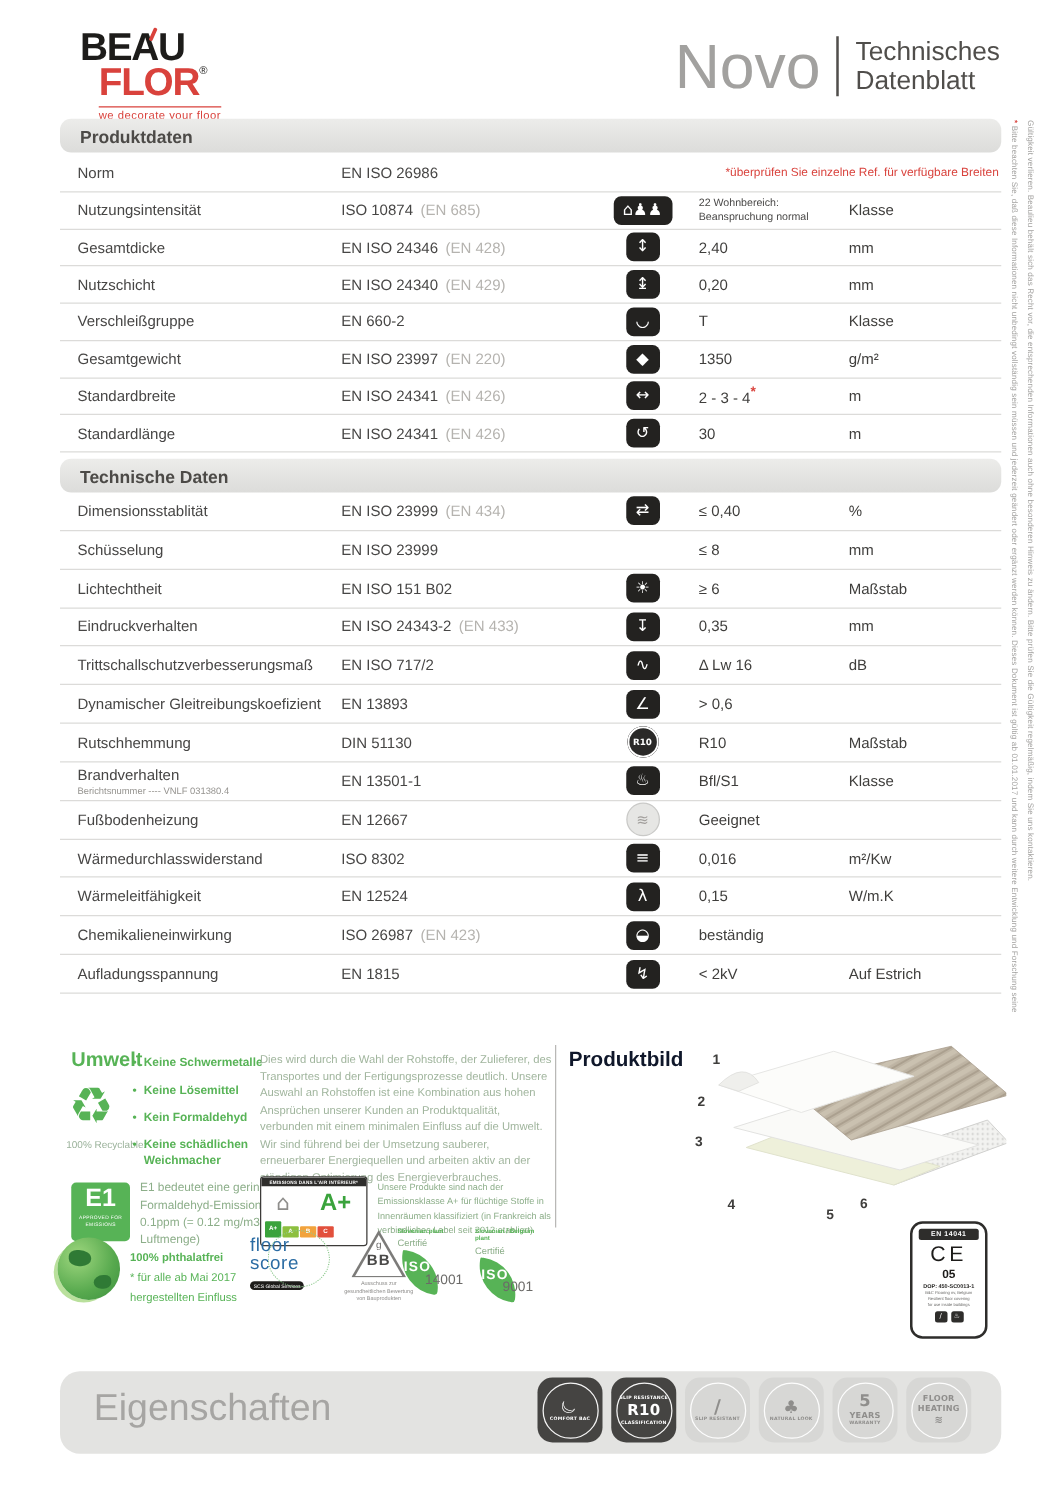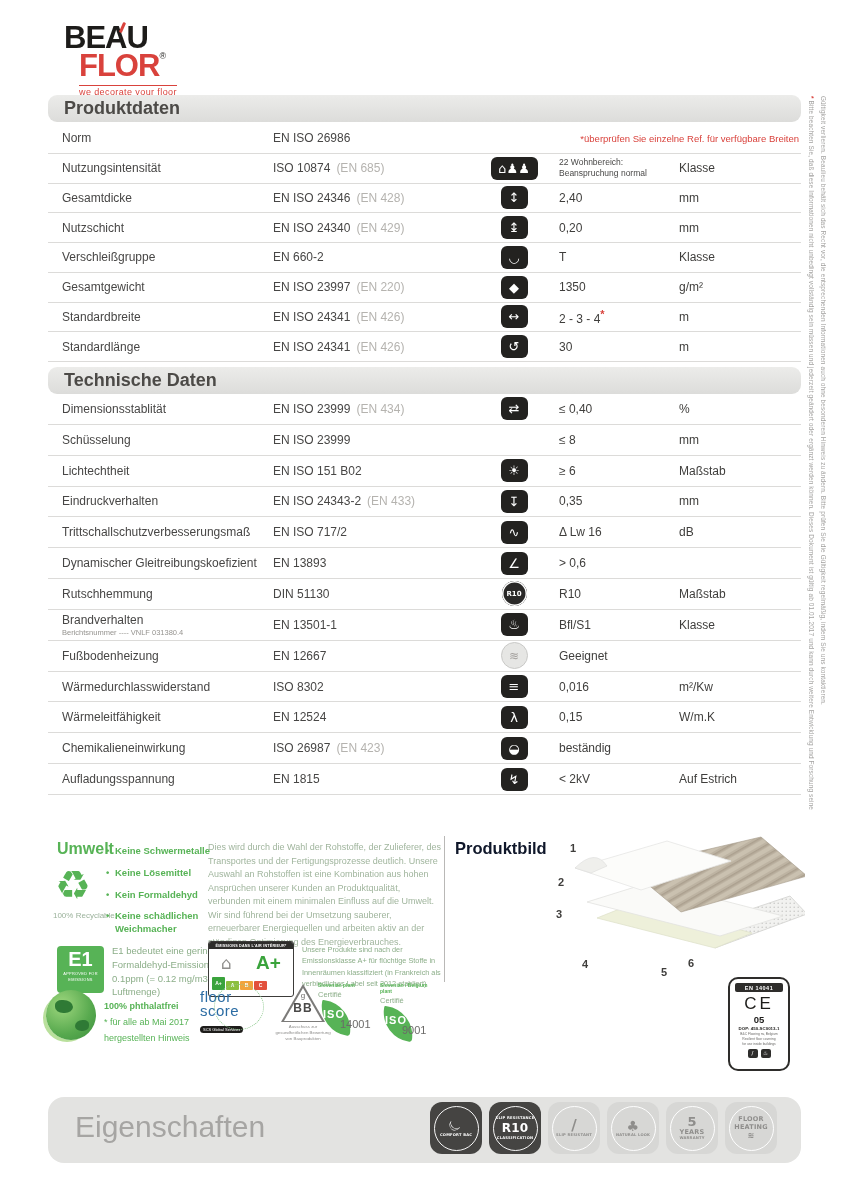--- a/index.html
+++ b/index.html
@@ -15,21 +15,21 @@
   .logo-reg{font-size:9px;vertical-align:top;font-weight:400;color:#1d1c1a;}
   .logo-tagline{margin-left:15px;margin-top:5px;font-size:9px;color:#d9423c;letter-spacing:.4px;border-top:1px solid #d9423c;padding-top:2px;display:inline-block;}
   .header-right{position:absolute;right:49px;top:24px;display:flex;align-items:center;gap:13px;}
   .novo{font-size:50px;font-weight:300;color:#a2a19f;letter-spacing:0px;}
   .hdr-div{width:2px;height:48px;background:#504e4b;}
   .doc-title{font-size:21px;color:#504e4b;line-height:1.1;}
 
   
   .section-pill{position:absolute;left:48px;width:753px;height:27px;border-radius:9px;
     background:linear-gradient(#ececea,#dcdcda);display:flex;align-items:center;padding-left:16px;
-    font-weight:700;font-size:18px;color:#4c4a47;box-sizing:border-box;}
+    font-weight:700;font-size:14px;color:#4c4a47;box-sizing:border-box;}
 
   
   .tbl{position:absolute;left:48px;width:753px;}
   .trow{display:flex;align-items:center;border-bottom:1px solid #dcdbd9;position:relative;box-sizing:border-box;}
   .pd .trow{height:29.75px;}
   .td .trow{height:30.85px;}
   .c-label{width:225px;padding-left:14px;font-size:12px;color:#474645;box-sizing:border-box;}
   .c-label .sub{font-size:7.5px;color:#95938f;margin-top:1px;}
   .c-norm{width:196px;font-size:12px;color:#474645;}
   .c-norm .extra{color:#b5b3af;margin-left:6px;}
@@ -138,20 +138,28 @@
 </head>
 <body>
 
 <div class="page" data-name="datasheet-page">
 
   <div class="logo" data-name="beauflor-logo">
     <div class="logo-beau" data-name="logo-line-beau"><span data-name="logo-beau-text">BEAU</span><span class="logo-accent" data-name="logo-red-accent"></span></div>
     <div class="logo-flor-row" data-name="logo-line-flor"><span class="oo" data-name="logo-flor-text">FLOR</span><span class="logo-reg" data-name="registered-mark">®</span></div>
     <div class="logo-tagline" data-name="logo-tagline">we decorate your floor</div>
   </div>
+  <div class="header-right" data-name="document-header">
+    <div class="novo" data-name="product-name">Novo</div>
+    <div class="hdr-div" data-name="header-divider"></div>
+    <div class="doc-title" data-name="document-title">
+      <div data-name="doc-title-line1">Technisches</div>
+      <div data-name="doc-title-line2">Datenblatt</div>
+    </div>
+  </div>
 
   <div class="section-pill" style="top:95px;" data-name="section-produktdaten">
       <span data-name="section-produktdaten-title">Produktdaten</span>
     </div>
   <div class="tbl pd" id="pd-rows" style="top:124px;" data-name="produktdaten-table">
       <div class="trow" data-name="table-row">
         <div class="c-label" data-name="row-label-cell"><span data-name="row-label">Norm</span></div>
         <div class="c-norm" data-name="row-norm-cell"><span data-name="row-norm">EN ISO 26986</span></div>
         <div class="c-icon" data-name="row-icon-cell"></div>
         <div class="c-value" data-name="row-value-cell"><span data-name="row-value"></span></div>
@@ -376,21 +384,21 @@
         <div class="air-cell" data-name="air-scale-cell" style="background: rgb(242, 163, 60); height: 9px; line-height: 9px;">B</div>
         <div class="air-cell" data-name="air-scale-cell" style="background: rgb(226, 80, 60); height: 9px; line-height: 9px;">C</div>
       </div>
   </div>
   <div class="air-text" data-name="air-emissions-description">Unsere Produkte sind nach der Emissionsklasse A+ für flüchtige Stoffe in Innenräumen klassifiziert (in Frankreich als verbindliches Label seit 2012 etabliert)</div>
 
   <div class="globe-icon" data-name="globe-icon"></div>
   <div class="phthalat" id="phthalat" data-name="phthalate-free-note">
       <div class="p0" data-name="phthalate-line">100% phthalatfrei</div>
       <div class="p1" data-name="phthalate-line">* für alle ab Mai 2017</div>
-      <div class="p2" data-name="phthalate-line">hergestellten Hinweis</div>
+      <div class="p2" data-name="phthalate-line">hergestellten Einfluss</div>
     </div>
 
   <div class="floorscore" data-name="floorscore-logo">
     <div class="fs-ring" data-name="floorscore-ring"></div>
     <div class="fs-word" data-name="floorscore-word1">floor</div>
     <div class="fs-word" data-name="floorscore-word2">score</div>
     <div class="fs-caption" data-name="floorscore-caption">SCS Global Services</div>
   </div>
 
   <div class="agbb" data-name="agbb-logo">

